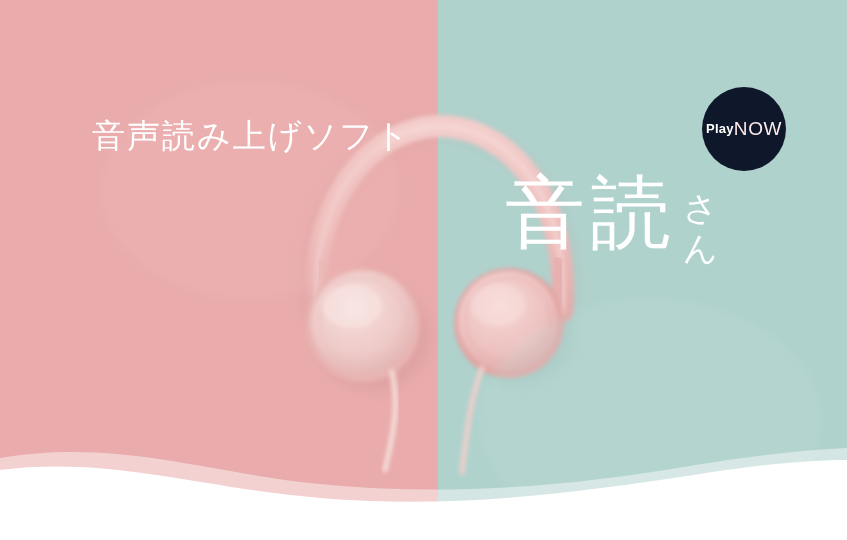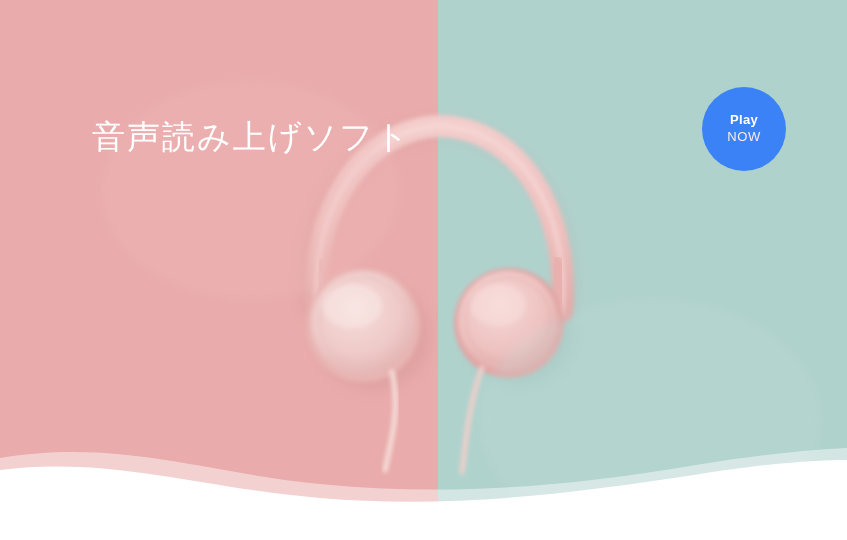--- a/index.html
+++ b/index.html
@@ -26,20 +26,21 @@
   #headphones {
     position:absolute; left:0; top:0;
     width:847px; height:540px;
     pointer-events:none;
   }
 
   
   #copy {
     position:absolute; left:92px; top:116px;
     width:400px;
+    font-family:Liberation Serif, serif;
   }
   #headline {
     font-size:33px;
     font-weight:300;
     color:#ffffff;
     letter-spacing:2px;
     line-height:1.25;
     white-space:nowrap;
   }
   #bodycopy {
@@ -77,33 +78,33 @@
     color:#ffffff;
     line-height:40px;
   }
 
   
   #play-badge {
     position:absolute;
     left:702px; top:87px;
     width:84px; height:84px;
     border-radius:50%;
-    background:#3b82f6;
+    background:#0f172a;
     display:flex;
-    flex-direction:column;
+    flex-direction:row;
     align-items:center;
     justify-content:center;
     cursor:pointer;
   }
   #play-badge-top {
     font-size:13px; font-weight:700; color:#ffffff;
     line-height:16px; letter-spacing:0.3px;
   }
   #play-badge-bottom {
-    font-size:13px; font-weight:400; color:#fdeaea;
+    font-size:19px; font-weight:400; color:#fdeaea;
     line-height:18px; letter-spacing:0.6px;
   }
 
   
   #waves {
     position:absolute; left:0; bottom:0;
     width:847px; height:110px;
   }
 </style>
 </head>
@@ -179,20 +180,27 @@
     <path d="M482 368 C470 400 466 436 462 472" stroke="#f0cfca" stroke-width="5" fill="none" stroke-linecap="round" filter="url(#soft-blur)"></path>
 
     <ellipse cx="250" cy="190" rx="150" ry="110" fill="#f2bebd" opacity="0.22" filter="url(#soft-blur-lg)"></ellipse>
     <ellipse cx="650" cy="420" rx="170" ry="120" fill="#c3ddd8" opacity="0.22" filter="url(#soft-blur-lg)"></ellipse>
   </svg>
 
   <div id="copy">
     <div id="headline">音声読み上げソフト</div>
   </div>
 
+  <div id="brand">
+    <div id="brand-main">音読</div>
+    <div id="brand-suffix">
+      <span class="brand-suffix-char">さ</span>
+      <span class="brand-suffix-char">ん</span>
+    </div>
+  </div>
 
   <div id="play-badge">
     <span id="play-badge-top">Play</span>
     <span id="play-badge-bottom">NOW</span>
   </div>
 
   <svg id="waves" viewBox="0 0 847 110" preserveAspectRatio="none" xmlns="http://www.w3.org/2000/svg">
     <path d="M0 28 C120 8 210 44 320 54 C440 66 560 58 690 36 C760 24 810 20 847 18 L847 110 L0 110 Z" fill="rgba(255,255,255,0.45)"></path>
     <path d="M0 40 C110 26 200 58 320 68 C450 79 570 64 700 44 C770 33 815 30 847 30 L847 110 L0 110 Z" fill="#ffffff"></path>
   </svg>

